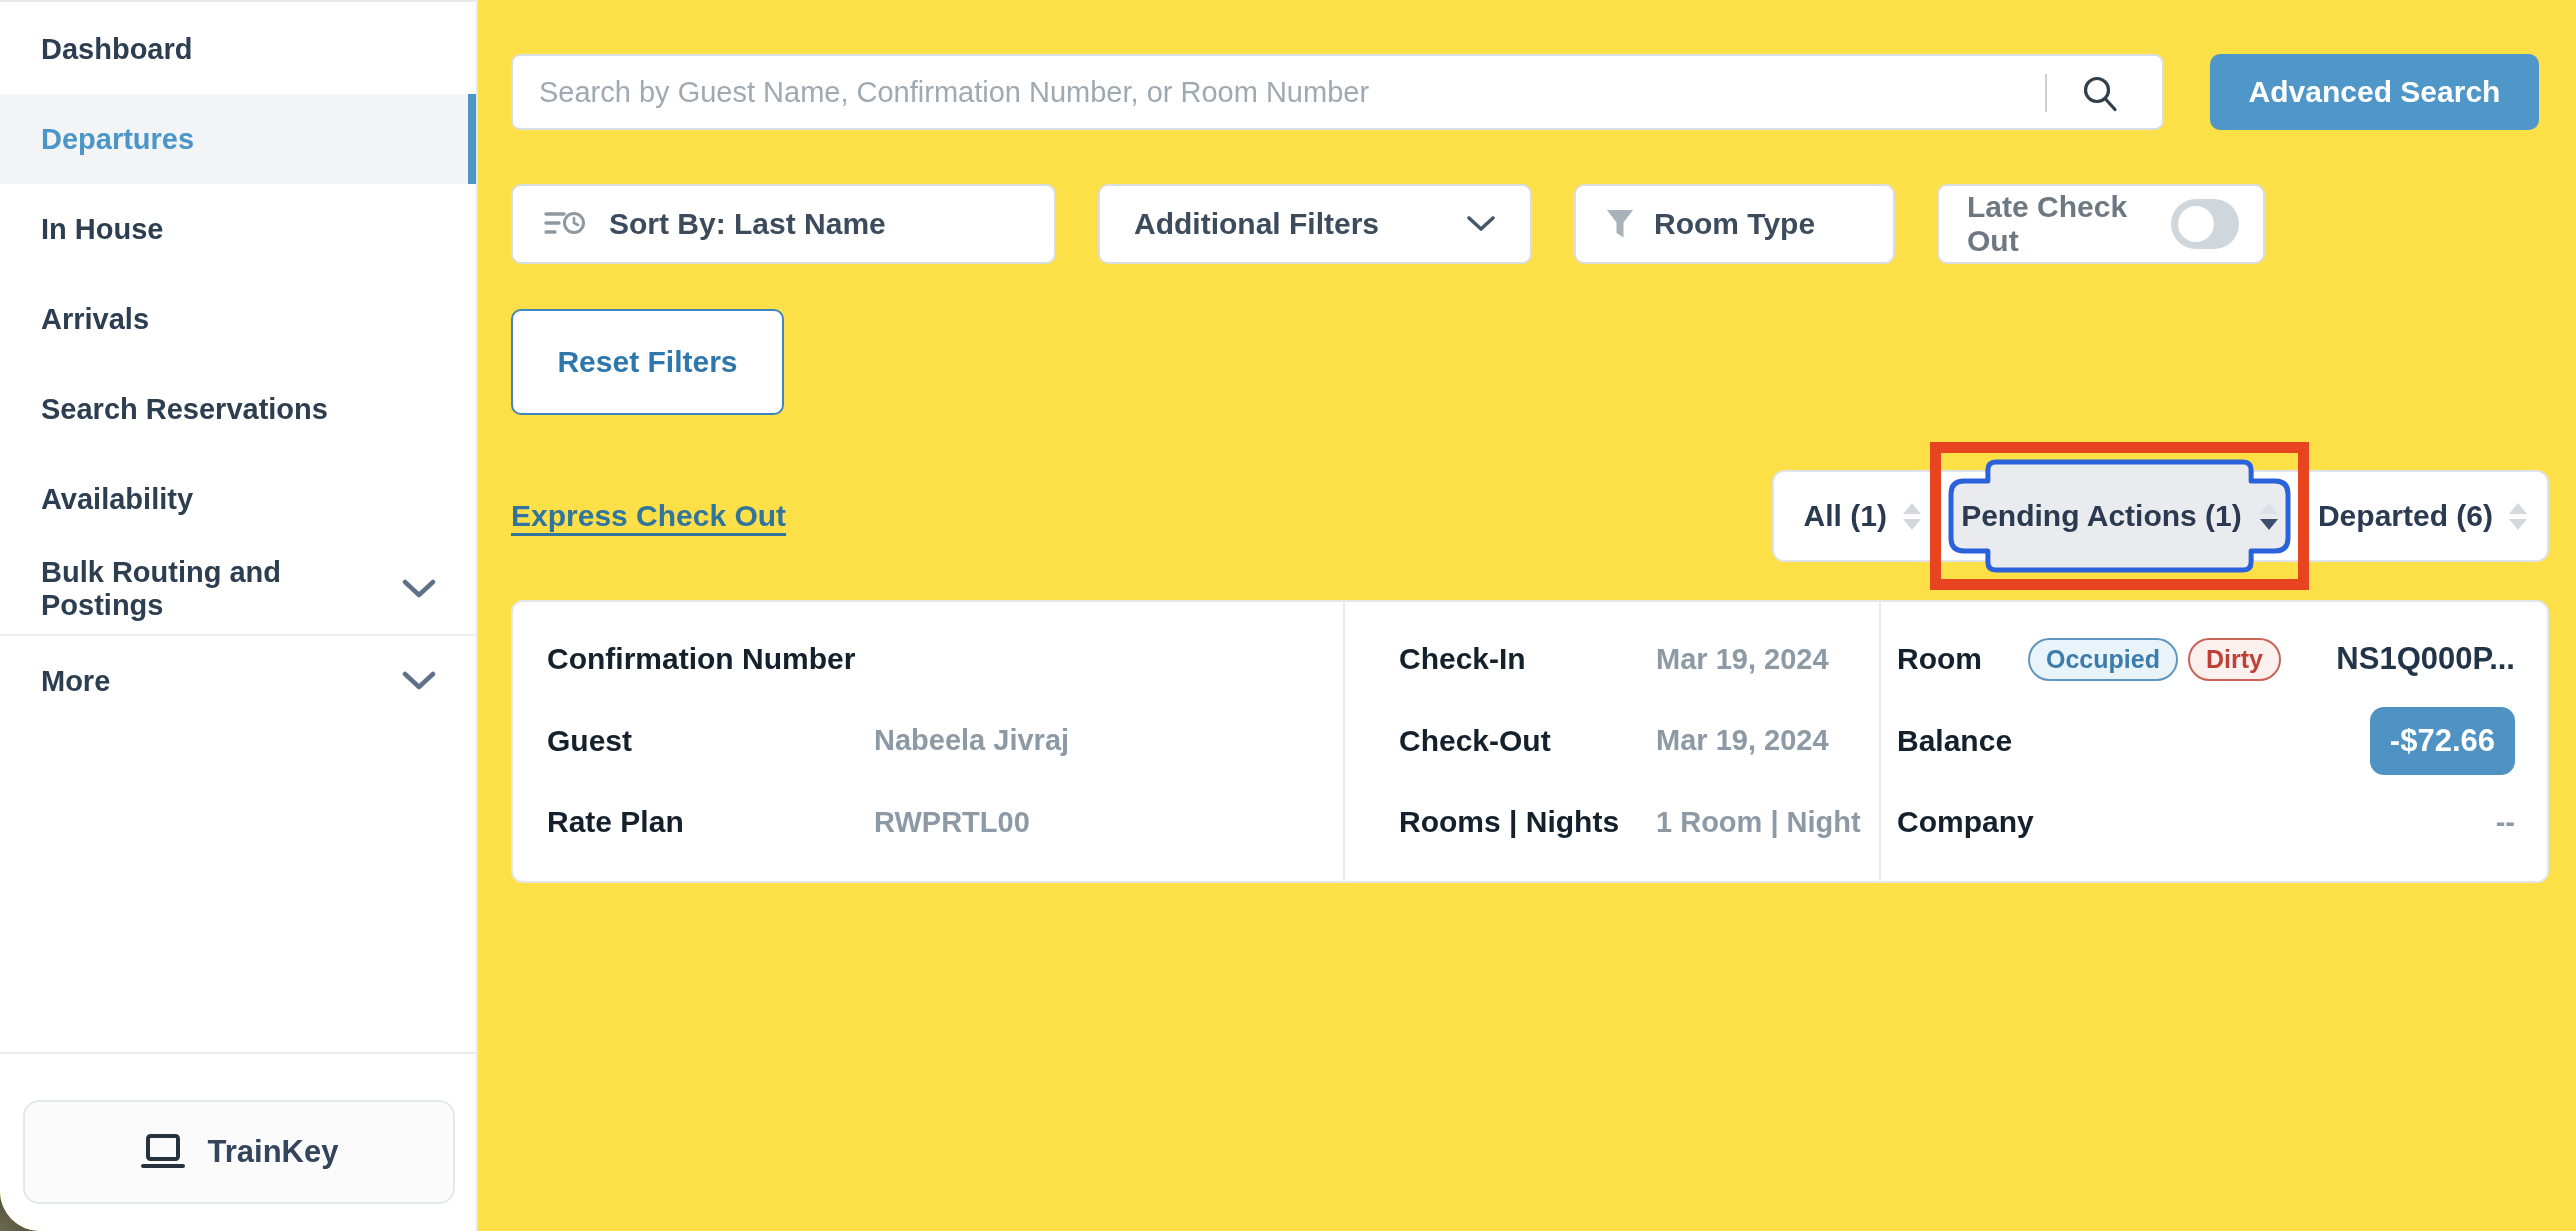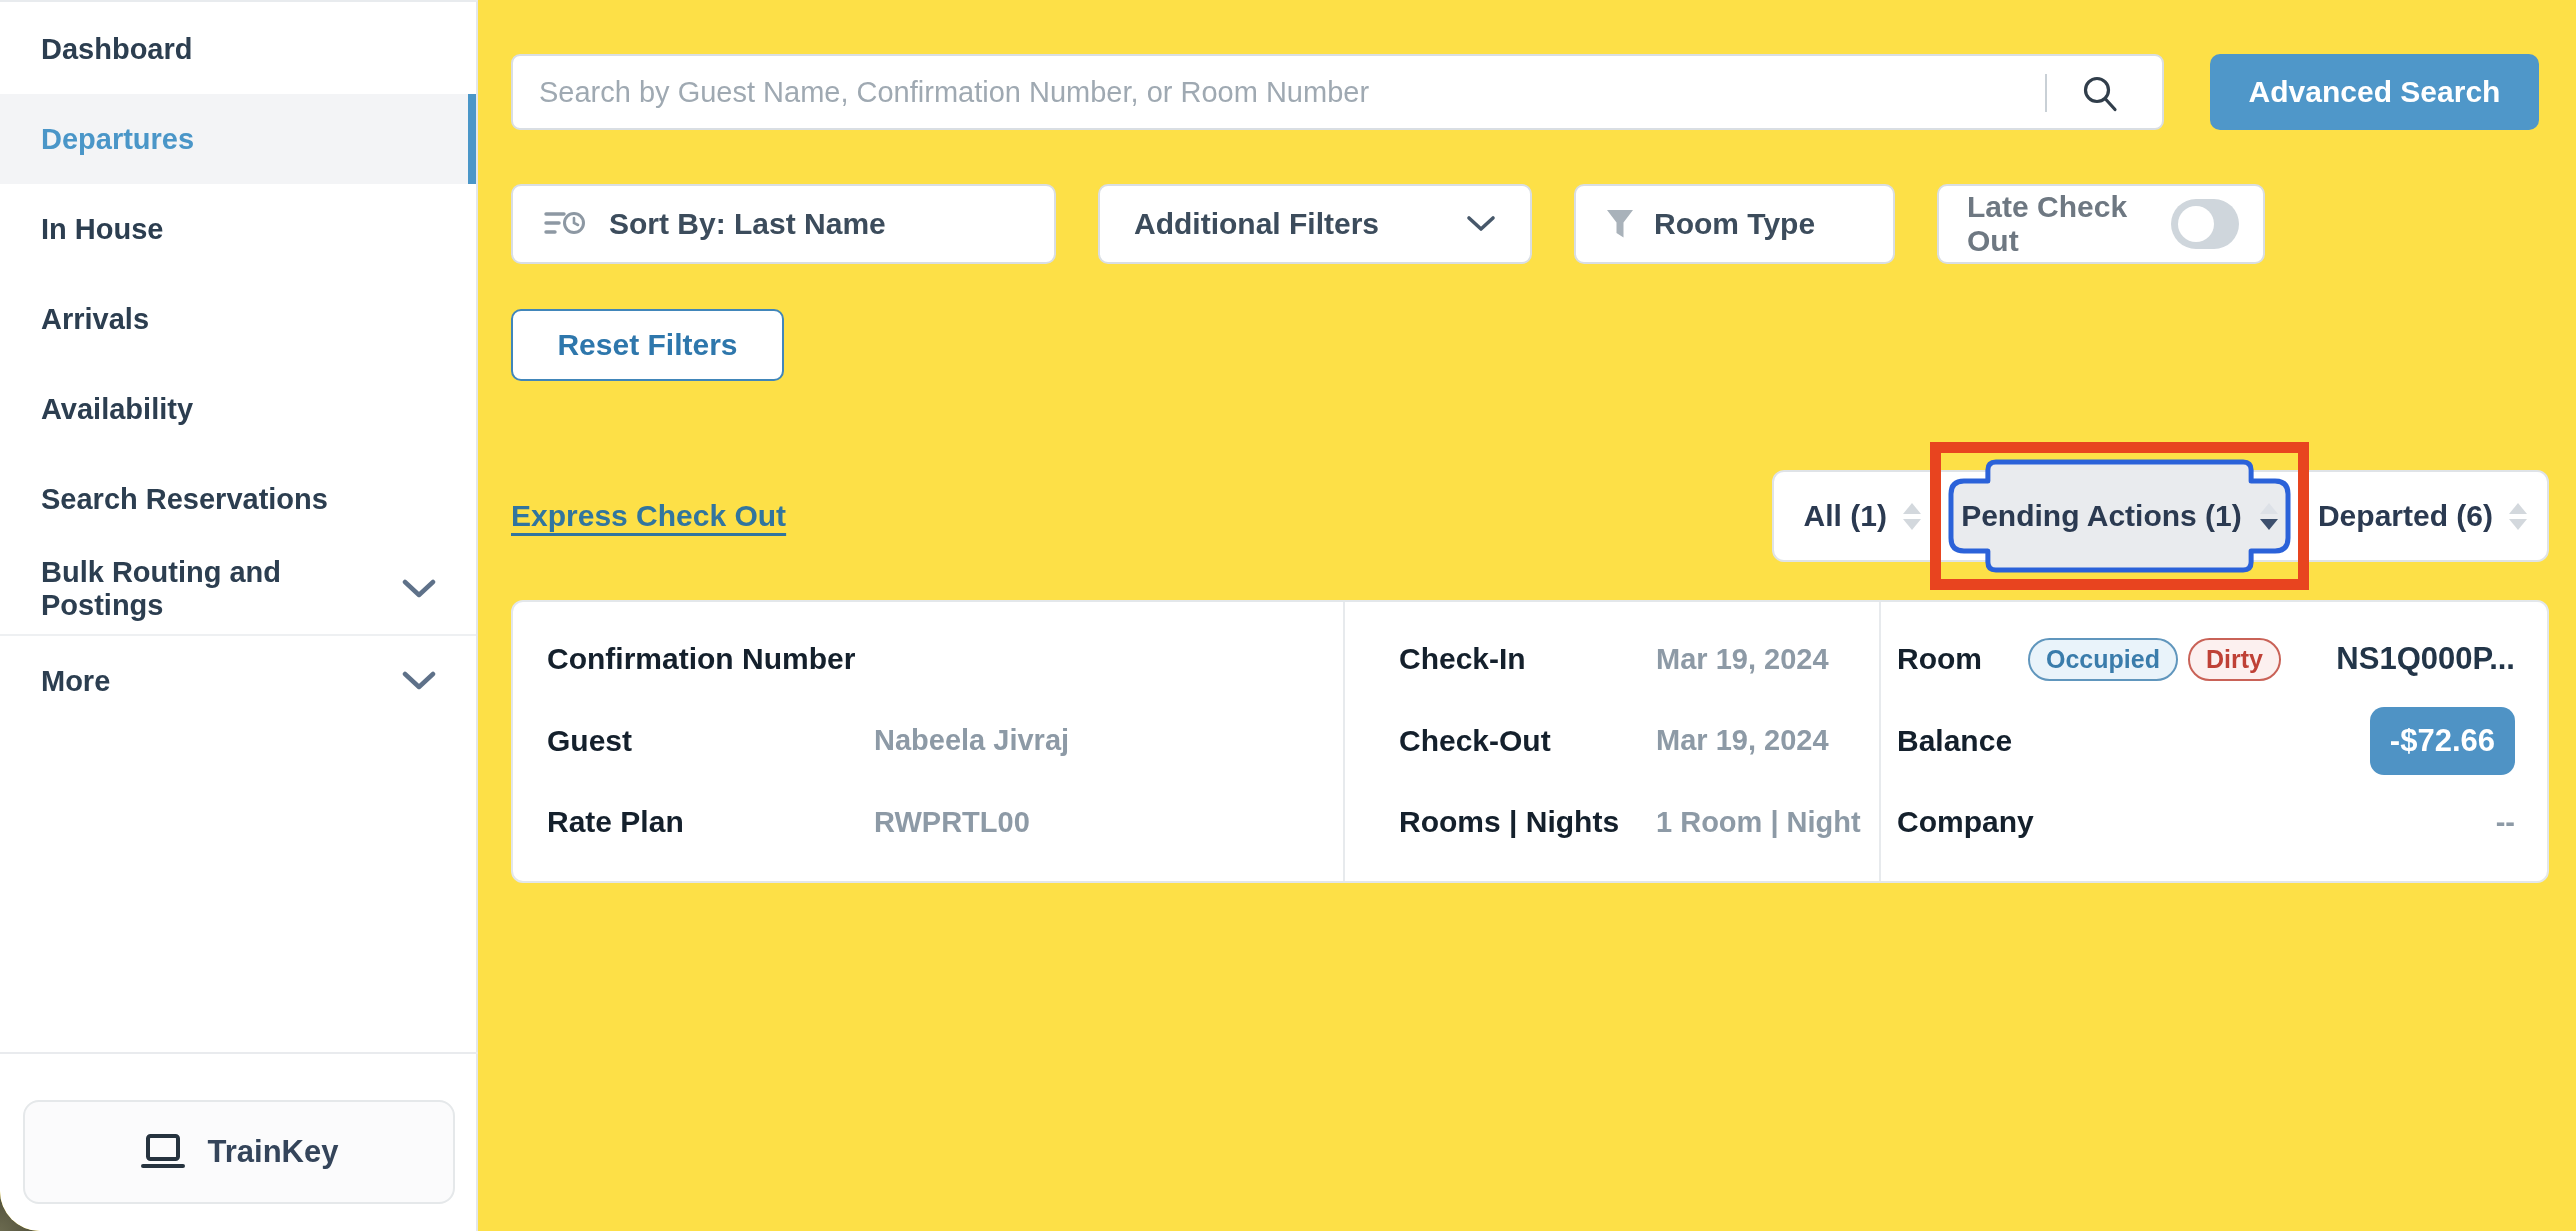--- a/index.html
+++ b/index.html
@@ -40,21 +40,21 @@
   .chip{border:2px solid #d9dee3;border-radius:10px;background:#fff;display:flex;align-items:center;
         box-sizing:border-box;height:80px;font-size:30px;font-weight:600;color:#3c4c5c;cursor:pointer;}
   .chip-sort{width:545px;padding:0 30px;gap:22px;}
   .chip-add{width:434px;padding:0 34px;}
   .chip-add .chip-label{flex:1;}
   .chip-room{width:321px;padding:0 30px;gap:20px;}
   .chip-late{width:328px;padding:0 24px 0 28px;gap:20px;color:#6e7882;font-weight:600;}
   .toggle{width:68px;height:50px;border-radius:995px;background:#cfd6dc;position:relative;flex:0 0 auto;cursor:pointer;}
   .toggle-knob{position:absolute;left:7px;top:7px;width:36px;height:36px;border-radius:50%;background:#fff;}
 
-  .reset-btn{position:absolute;left:511px;top:309px;width:273px;height:72px;background:#fff;
+  .reset-btn{position:absolute;left:511px;top:309px;width:273px;height:106px;background:#fff;
              border:2px solid #4186ba;border-radius:10px;color:#2e77ac;font-family:inherit;
              font-size:30px;font-weight:600;cursor:pointer;}
 
   .list-header-row{position:absolute;left:511px;right:27px;top:470px;height:92px;
                    display:flex;align-items:center;justify-content:space-between;}
   .express-link{font-size:30px;font-weight:700;color:#31759e;text-decoration:underline;
                 text-underline-offset:7px;cursor:pointer;}
 
   .tabs{height:92px;border:2px solid #dfe3e7;border-radius:12px;display:flex;align-items:center;
         padding:0 20px 0 30px;box-sizing:border-box;overflow:visible;background:#fff;}
@@ -119,24 +119,24 @@
         <div class="nav-item active">
           <span>Departures</span>
         </div>
         <div class="nav-item">
           <span>In House</span>
         </div>
         <div class="nav-item">
           <span>Arrivals</span>
         </div>
         <div class="nav-item">
+          <span>Search Reservations</span>
+        </div>
+        <div class="nav-item">
           <span>Availability</span>
-        </div>
-        <div class="nav-item">
-          <span>Search Reservations</span>
         </div>
         <div class="nav-item">
           <span>Bulk Routing and Postings</span>
           <svg class="nav-chevron" viewBox="0 0 34 20">
             <polyline points="3,3 17,16 31,3" fill="none" stroke="#5e7189" stroke-width="4.5" stroke-linecap="round" stroke-linejoin="round"></polyline>
           </svg>
         </div>
         <div class="nav-divider"></div>
         <div class="nav-item">
           <span>More</span>

